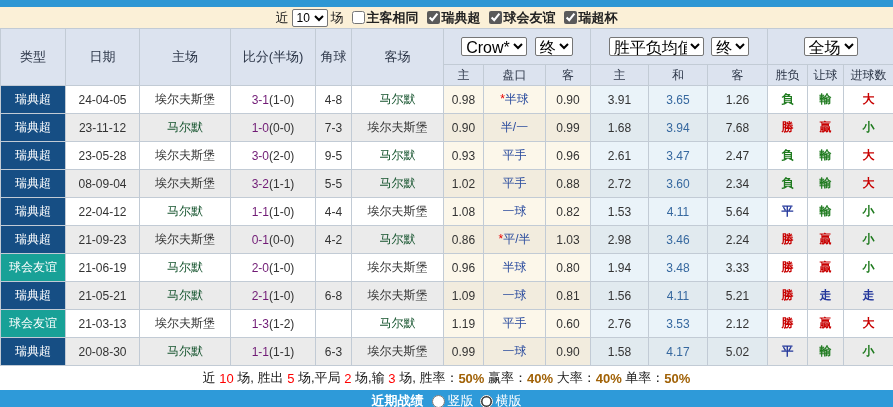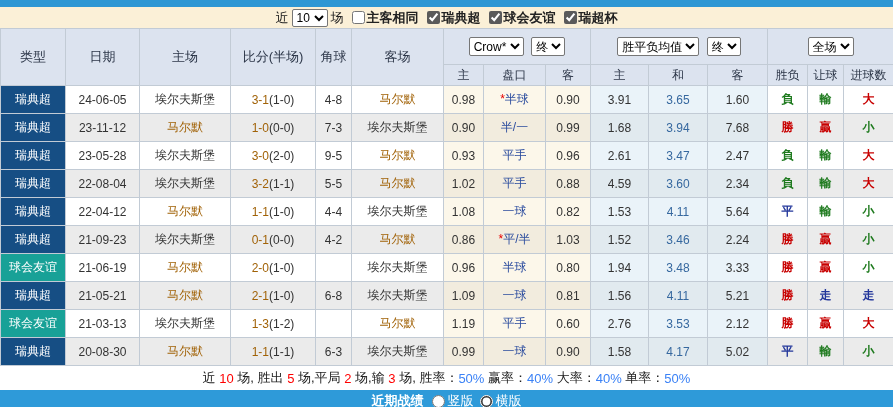--- a/index.html
+++ b/index.html
@@ -15,45 +15,45 @@
   .filterbar input[type=checkbox]{ width:13px; height:13px; margin:0 2px 0 8px;
     accent-color:#5a5a5a; vertical-align:middle; }
   .filterbar label { cursor:pointer;font-weight:bold; }
 
   table { border-collapse:collapse; table-layout:fixed; width:893px; font-size:12px; }
   th, td { border:1px solid #C2CBD5; text-align:center; padding:0; overflow:hidden;
     white-space:nowrap; color:#333; }
   thead th { background:#DCE3EF; font-weight:normal; color:#2c3648; font-size:13px; }
   .hdr-a { height:22px; }
   .hdr-b th { height:21px; font-size:12px; }
-  thead select { font-size:12px; height:19px; border:1px solid #767676; border-radius:2px;
+  thead select { font-size:16px; height:19px; border:1px solid #767676; border-radius:2px;
     background:#fff; margin:8px 2px; max-width:95px; }
 
   tbody td { height:28px; background:#FFFFFF; }
   tr.even td { background:#EBEBEB; }
   td.type-navy { background:#164E84 !important; color:#fff; }
   td.type-teal { background:#18A197 !important; color:#fff; }
   td.a-odds { background:#FCF7EA; }
   tr.even td.a-odds { background:#F2ECDE; }
   td.e-odds { background:#EAF3F9; }
   tr.even td.e-odds { background:#E1EAEF; }
 
-  .team-green { color:#a16207; }
-  .score-main { color:#a16207; }
+  .team-green { color:#14532d; }
+  .score-main { color:#701a75; }
   .score-half { color:#333; }
   .handicap { color:#2B4C9E;text-align:center; }
   .star { color:#E60000; }
   .draw-odds { color:#36689F; }
   .res-red { color:#C80000; font-weight:bold; }
   .res-green { color:#1E7A1E; font-weight:bold; }
   .res-blue { color:#23379B; font-weight:bold; }
 
   .summary { height:24px; display:flex; align-items:center; justify-content:center;
     font-size:13px; background:#fff; }
-  .summary .k { color:#222; } .summary .r { color:#FF0000; } .summary .b { color:#3b82f6; }
+  .summary .k { color:#222; } .summary .r { color:#FF0000; } .summary .b { color:#a16207;font-weight:bold; }
   .summary span { white-space:pre; }
 
   .footer { height:22px; background:#2E9AD9; color:#fff; display:flex; align-items:center;
     justify-content:center; font-size:13px; }
   .footer .title { font-weight:bold; margin-right:2px; }
   .footer input[type=radio]{ width:13px; height:13px; margin:0 3px 0 6px; accent-color:#ffffff; }
 </style>
 </head>
 <body>
 
@@ -132,31 +132,31 @@
         <th>和</th>
         <th>客</th>
         <th>胜负</th>
         <th>让球</th>
         <th>进球数</th>
       </tr>
     </thead>
     <tbody>
         <tr>
       <td class="type-navy"><span>瑞典超</span></td>
-      <td><span>24-06-05</span></td>
+      <td><span>24-04-05</span></td>
       <td><span>埃尔夫斯堡</span></td>
       <td><span class="score-main">3-1</span><span class="score-half">(1-0)</span></td>
       <td><span>4-8</span></td>
       <td><span class="team-green">马尔默</span></td>
       <td class="a-odds"><span>0.98</span></td>
       <td class="a-odds handicap"><span class="star">*</span><span>半球</span></td>
       <td class="a-odds"><span>0.90</span></td>
       <td class="e-odds"><span>3.91</span></td>
       <td class="e-odds draw-odds"><span>3.65</span></td>
-      <td class="e-odds"><span>1.60</span></td>
+      <td class="e-odds"><span>1.26</span></td>
       <td><span class="res-green">負</span></td>
       <td><span class="res-green">輸</span></td>
       <td><span class="res-red">大</span></td>
     </tr>
         <tr class="even">
       <td class="type-navy"><span>瑞典超</span></td>
       <td><span>23-11-12</span></td>
       <td><span class="team-green">马尔默</span></td>
       <td><span class="score-main">1-0</span><span class="score-half">(0-0)</span></td>
       <td><span>7-3</span></td>
@@ -183,29 +183,29 @@
       <td class="a-odds"><span>0.96</span></td>
       <td class="e-odds"><span>2.61</span></td>
       <td class="e-odds draw-odds"><span>3.47</span></td>
       <td class="e-odds"><span>2.47</span></td>
       <td><span class="res-green">負</span></td>
       <td><span class="res-green">輸</span></td>
       <td><span class="res-red">大</span></td>
     </tr>
         <tr class="even">
       <td class="type-navy"><span>瑞典超</span></td>
-      <td><span>22-08-04</span></td>
+      <td><span>08-09-04</span></td>
       <td><span>埃尔夫斯堡</span></td>
       <td><span class="score-main">3-2</span><span class="score-half">(1-1)</span></td>
       <td><span>5-5</span></td>
       <td><span class="team-green">马尔默</span></td>
       <td class="a-odds"><span>1.02</span></td>
       <td class="a-odds handicap"><span class="star"></span><span>平手</span></td>
       <td class="a-odds"><span>0.88</span></td>
-      <td class="e-odds"><span>4.59</span></td>
+      <td class="e-odds"><span>2.72</span></td>
       <td class="e-odds draw-odds"><span>3.60</span></td>
       <td class="e-odds"><span>2.34</span></td>
       <td><span class="res-green">負</span></td>
       <td><span class="res-green">輸</span></td>
       <td><span class="res-red">大</span></td>
     </tr>
         <tr>
       <td class="type-navy"><span>瑞典超</span></td>
       <td><span>22-04-12</span></td>
       <td><span class="team-green">马尔默</span></td>
@@ -225,21 +225,21 @@
         <tr class="even">
       <td class="type-navy"><span>瑞典超</span></td>
       <td><span>21-09-23</span></td>
       <td><span>埃尔夫斯堡</span></td>
       <td><span class="score-main">0-1</span><span class="score-half">(0-0)</span></td>
       <td><span>4-2</span></td>
       <td><span class="team-green">马尔默</span></td>
       <td class="a-odds"><span>0.86</span></td>
       <td class="a-odds handicap"><span class="star">*</span><span>平/半</span></td>
       <td class="a-odds"><span>1.03</span></td>
-      <td class="e-odds"><span>1.52</span></td>
+      <td class="e-odds"><span>2.98</span></td>
       <td class="e-odds draw-odds"><span>3.46</span></td>
       <td class="e-odds"><span>2.24</span></td>
       <td><span class="res-red">勝</span></td>
       <td><span class="res-red">贏</span></td>
       <td><span class="res-green">小</span></td>
     </tr>
         <tr>
       <td class="type-teal"><span>球会友谊</span></td>
       <td><span>21-06-19</span></td>
       <td><span class="team-green">马尔默</span></td>

